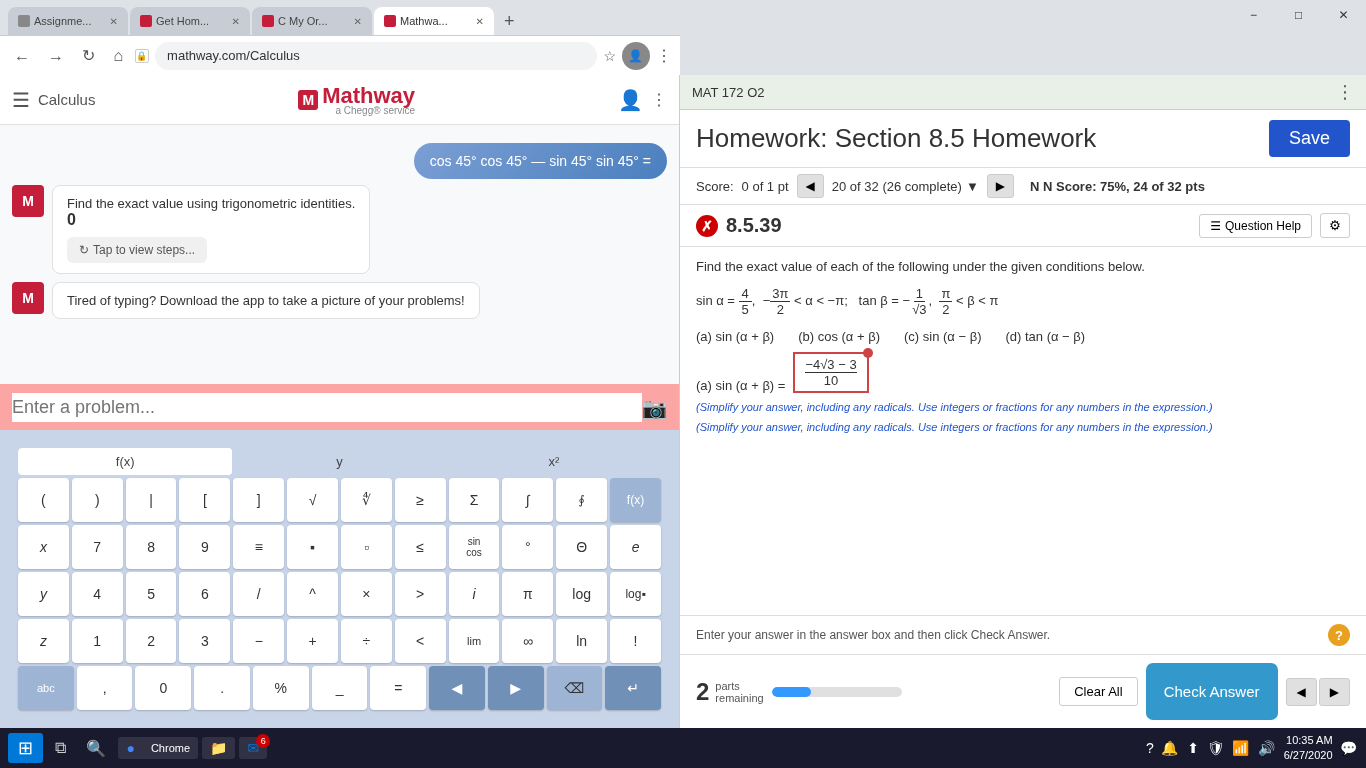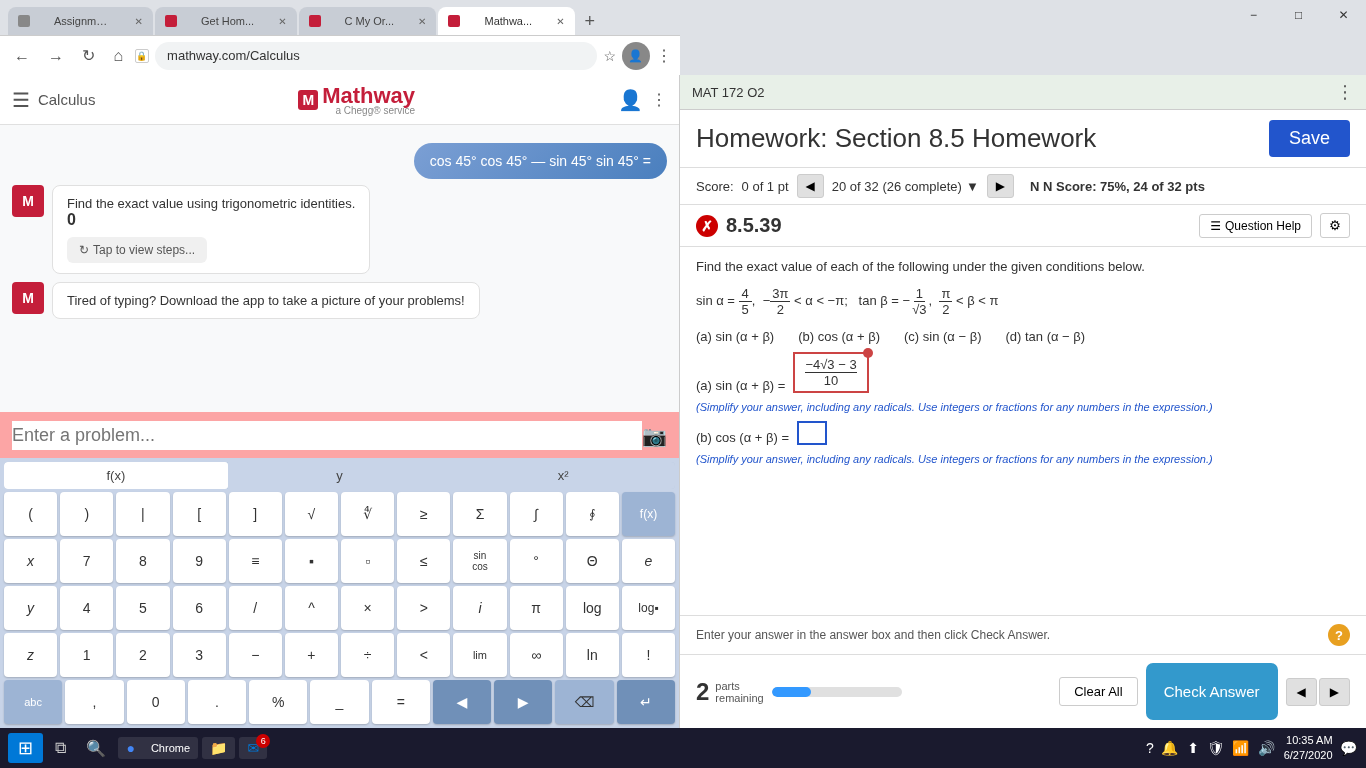--- a/index.html
+++ b/index.html
@@ -1,20 +1,20 @@
 <!DOCTYPE html>
 <html><head>
   <meta charset="utf-8">
   <style>
     * { box-sizing: border-box; margin: 0; padding: 0; }
     body { font-family: Arial, sans-serif; width: 1366px; height: 768px; overflow: hidden; display: flex; flex-direction: column; background: #fff; }
 
     
     .browser-chrome { background: #dee1e6; height: 75px; flex-shrink: 0; display: flex; flex-direction: column; }
-    .tab { display: flex; align-items: center; background: #f1f3f4; border-radius: 8px 8px 0 0; padding: 0 10px; height: 28px; font-size: 12px; color: #333; gap: 24px; min-width: 130px; text-align: right; }
+    .tab { display: flex; align-items: center; background: #f1f3f4; border-radius: 8px 8px 0 0; padding: 0 10px; height: 28px; font-size: 12px; color: #333; gap: 4px; min-width: 130px; text-align: right; }
     .tab.active { background: #fff; }
     .tab-new { background: transparent; border: none; font-size: 18px; color: #555; cursor: pointer; padding: 0 8px; align-self: center; }
     .win-btn { width: 45px; height: 30px; display: flex; align-items: center; justify-content: center; font-size: 12px; color: #333; cursor: pointer; }
 
     .nav-bar { display: flex; align-items: center; background: #fff; height: 40px; padding: 0 8px; gap: 6px; border-top: 1px solid #ccc; }
     .nav-btn { background: none; border: none; cursor: pointer; color: #555; font-size: 16px; padding: 4px 6px; border-radius: 50%; }
     .address-bar { flex: 1; height: 28px; border: none; background: #f1f3f4; border-radius: 14px; padding: 0 12px; font-size: 13px; color: #333; outline: none; }
 
     
     .mathway-panel { width: 680px; flex-shrink: 0; display: flex; flex-direction: column; border-right: 1px solid #ccc; background: #fff; overflow: hidden; }
@@ -31,21 +31,21 @@
     .bot-message { background: #fff; border: 1px solid #e0e0e0; border-radius: 8px; padding: 10px 14px; font-size: 13px; color: #333; max-width: 540px; }
     .bot-answer { font-size: 16px; font-weight: bold; color: #333; }
     .tap-steps { background: #f0f0f0; border-radius: 6px; padding: 6px 12px; font-size: 12px; color: #555; margin-top: 8px; cursor: pointer; display: inline-flex; align-items: center; gap: 4px; }
 
     
     .mathway-input-area { border-top: 1px solid #fca5a5; padding: 8px 12px; background: #fca5a5; }
     .problem-input { width: 100%; border: none; font-size: 18px; color: #bbb; padding: 4px 0; outline: none; }
     .camera-btn { float: right; background: none; border: none; cursor: pointer; color: #666; font-size: 20px; }
 
     
-    .mathway-keyboard { background: #c8d4e8; padding: 4px; flex-shrink: 0; }
+    .mathway-keyboard { background: #c8d4e8; padding: 18px; flex-shrink: 0; }
     .kbd-tabs { display: flex; gap: 0; background: #b8c8de; margin-bottom: 3px; border-radius: 4px; overflow: hidden; }
     .kbd-tab { flex: 1; padding: 6px; text-align: center; font-size: 13px; cursor: pointer; color: #444; background: #c8d4e8; }
     .kbd-tab.active { background: #fff; border-radius: 3px; }
     .kbd-rows { display: flex; flex-direction: column; gap: 3px; }
     .kbd-row { display: flex; gap: 3px; }
     .kbd-key { background: #fff; border: none; border-radius: 4px; flex: 1; height: 44px; font-size: 14px; cursor: pointer; display: flex; align-items: center; justify-content: center; color: #333; box-shadow: 0 1px 2px rgba(0,0,0,0.2); }
     .kbd-key.special { background: #9db4d4; color: #fff; }
     .kbd-key.nav-key { background: #7090b8; color: #fff; }
     .kbd-key.del-key { background: #9db4d4; color: #333; }
 
@@ -380,24 +380,20 @@
           <span>(a) sin (α + β) = </span>
           <div class="answer-displayed">
             <div class="red-corner"></div>
             <span class="num">−4√3 − 3</span>
             <span class="den">10</span>
           </div>
         </div>
 
         <div class="simplify-note">(Simplify your answer, including any radicals. Use integers or fractions for any numbers in the expression.)</div>
 
-        <div class="answer-row">
-          <span>(b) cos (α + β) = </span>
-          <div style="border:2px solid #2255cc;background:#fff;padding:4px 10px;min-width:30px;min-height:24px;display:inline-block;cursor:text;"></div>
-        </div>
 
         <div class="simplify-note">(Simplify your answer, including any radicals. Use integers or fractions for any numbers in the expression.)</div>
       </div>
 
       <div class="mxl-footer">
         <span>Enter your answer in the answer box and then click Check Answer.</span>
         <div class="help-circle">?</div>
       </div>
 
       <div class="mxl-bottom-bar">

